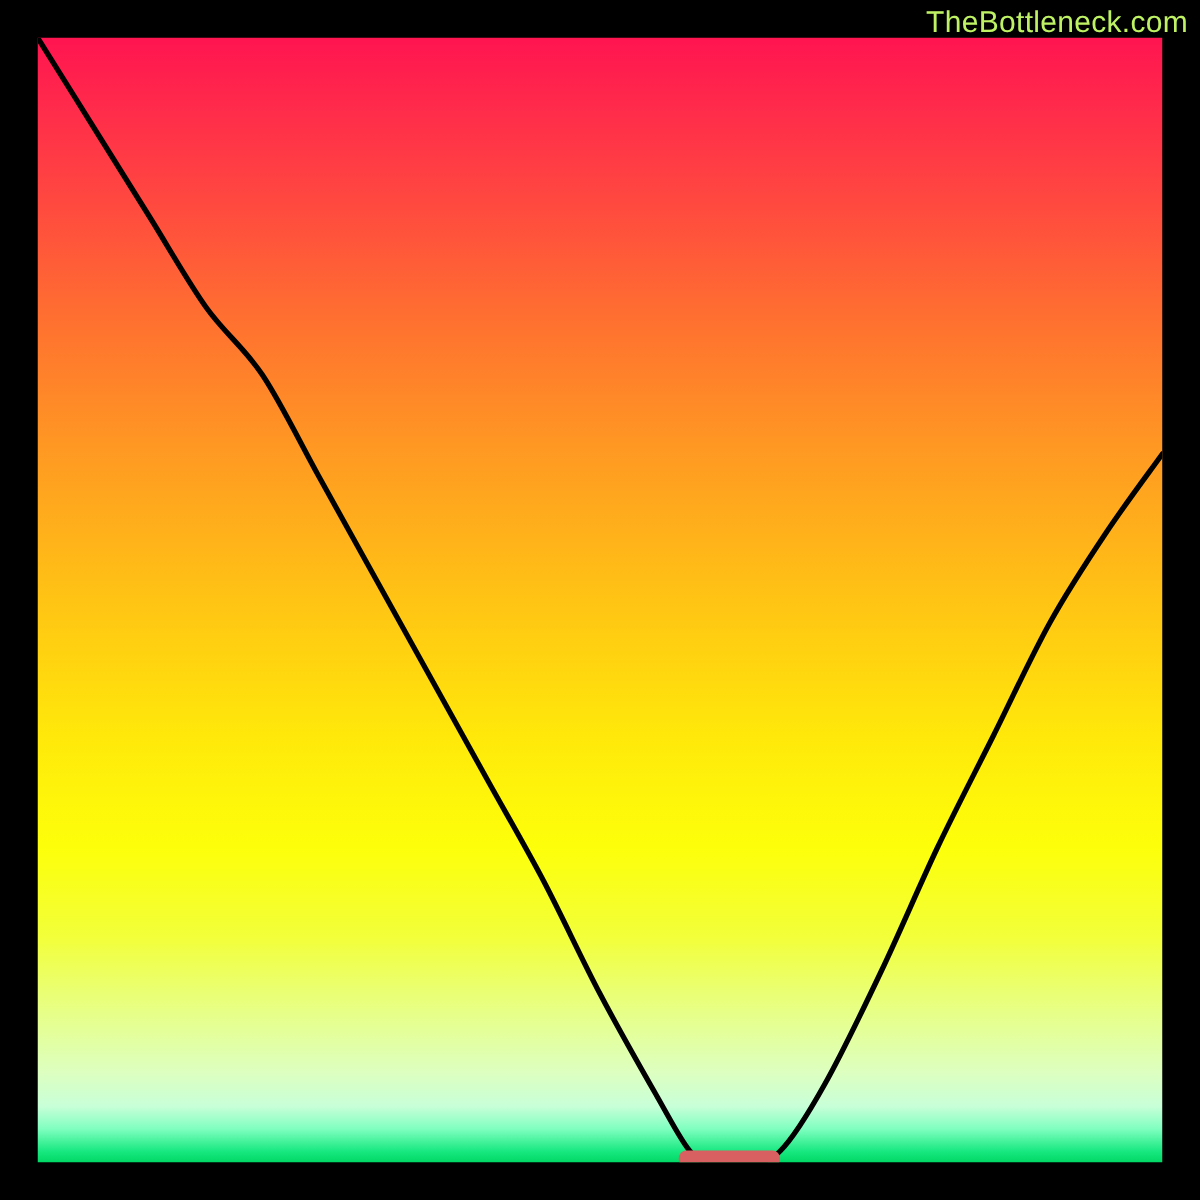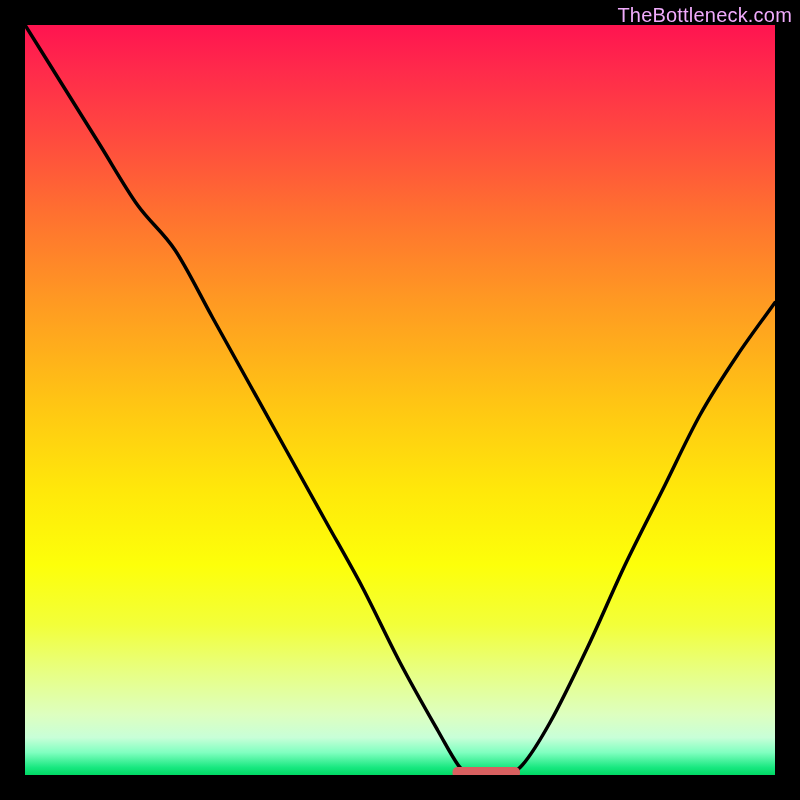--- a/index.html
+++ b/index.html
@@ -60,21 +60,21 @@
     stroke-linejoin: round;
   }
   .marker {
     fill: #d86060;
     stroke: none;
   }
   .watermark {
     position: absolute;
     top: 4px;
     right: 8px;
-    color: #f0abfc;
+    color: #bef264;
     font-size: 20px;
     letter-spacing: 0.2px;
     user-select: none;
   }
 </style>
 </head>
 <body>
 
 <div class="frame">
   <div class="plot">

